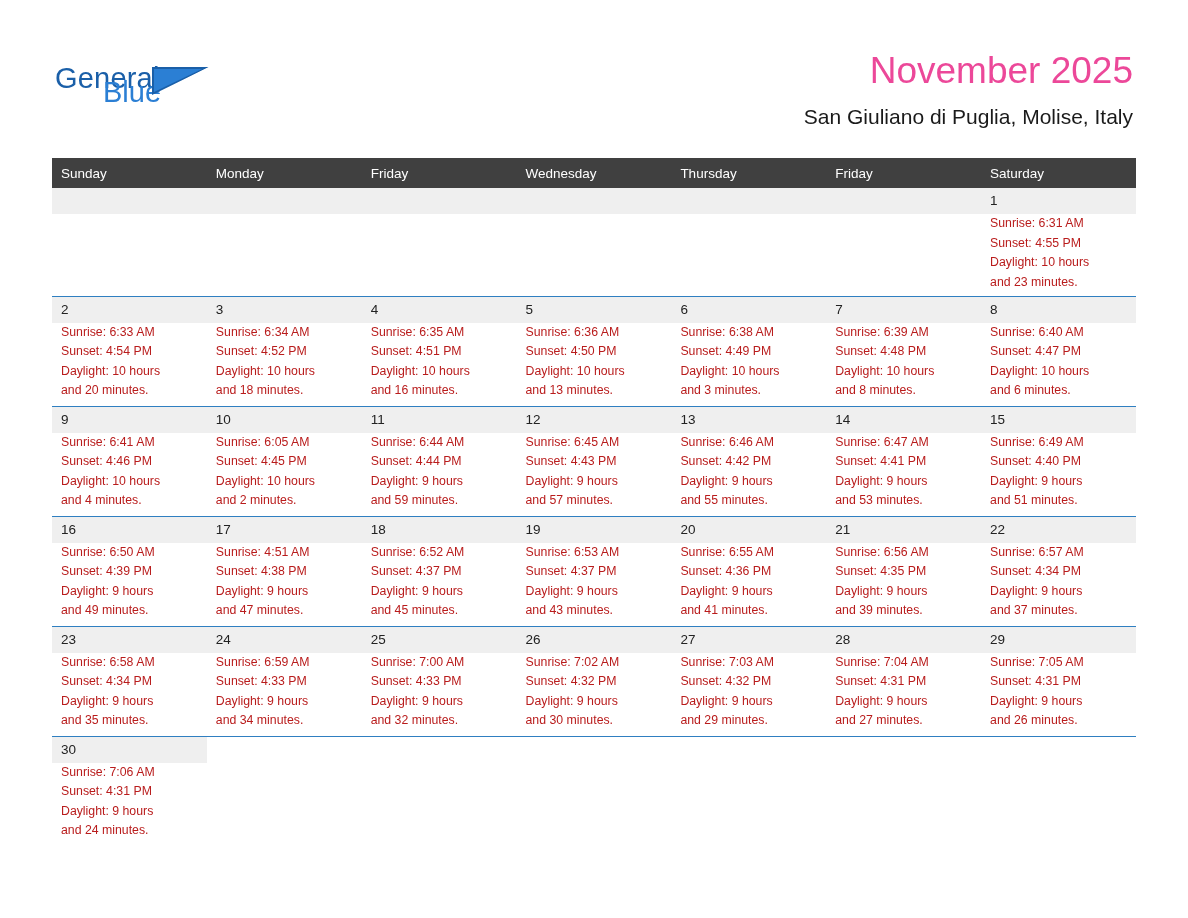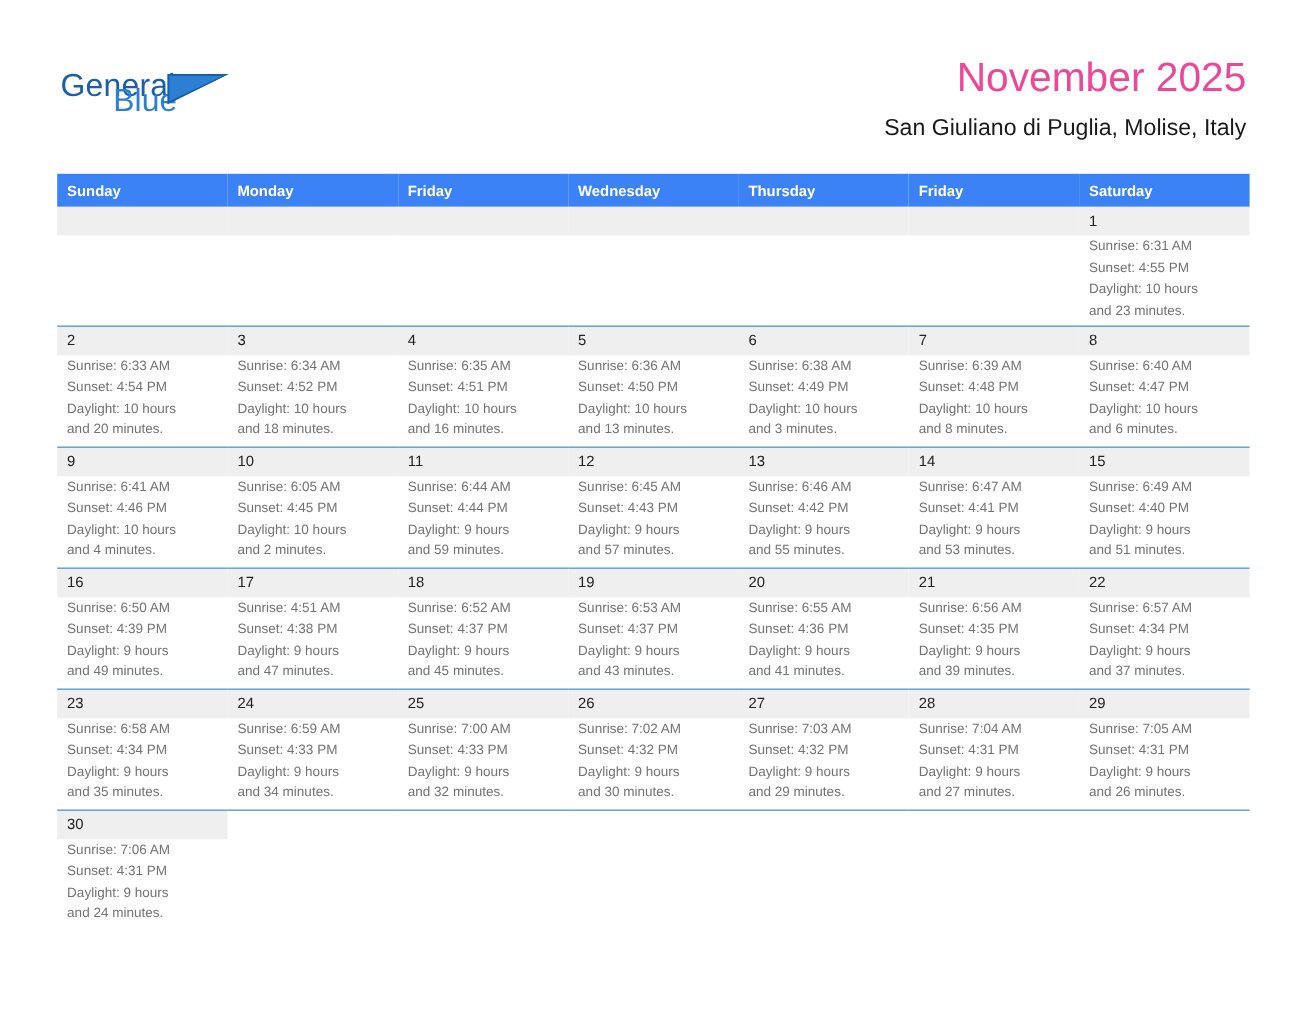--- a/index.html
+++ b/index.html
@@ -74,24 +74,24 @@
   
   .calendar {
     position: absolute;
     left: 52px;
     top: 158px;
     width: 1084px;
     border-collapse: collapse;
     table-layout: fixed;
   }
   .calendar th {
-    background: #3b82f6;
+    background: #404040;
     color: #ffffff;
     font-size: 13.5px;
-    font-weight: bold;
+    font-weight: normal;
     text-align: left;
     padding: 7px 0 7px 9px;
     height: 30px;
     margin-top: 48px;
   }
   .calendar td {
     vertical-align: top;
     width: 154.8px;
     border-bottom: 1px solid #2f7fc1;
     padding: 0;
@@ -106,21 +106,21 @@
     background: #efefef;
     font-size: 13.5px;
     color: #222;
     padding: 6px 0 5px 9px;
     height: 26px;
     line-height: 14px;
   }
   .details {
     padding: 0 8px 0 9px;
     font-size: 12.3px;
-    color: #737373;
+    color: #b91c1c;
     line-height: 19.6px;
   }
   .details div { white-space: nowrap; }
   .row-first td { height: 108px; }
   .row-last td { border-bottom: none; }
   .blank-cell-white { background: #ffffff; }
 </style>
 </head>
 <body>
 

